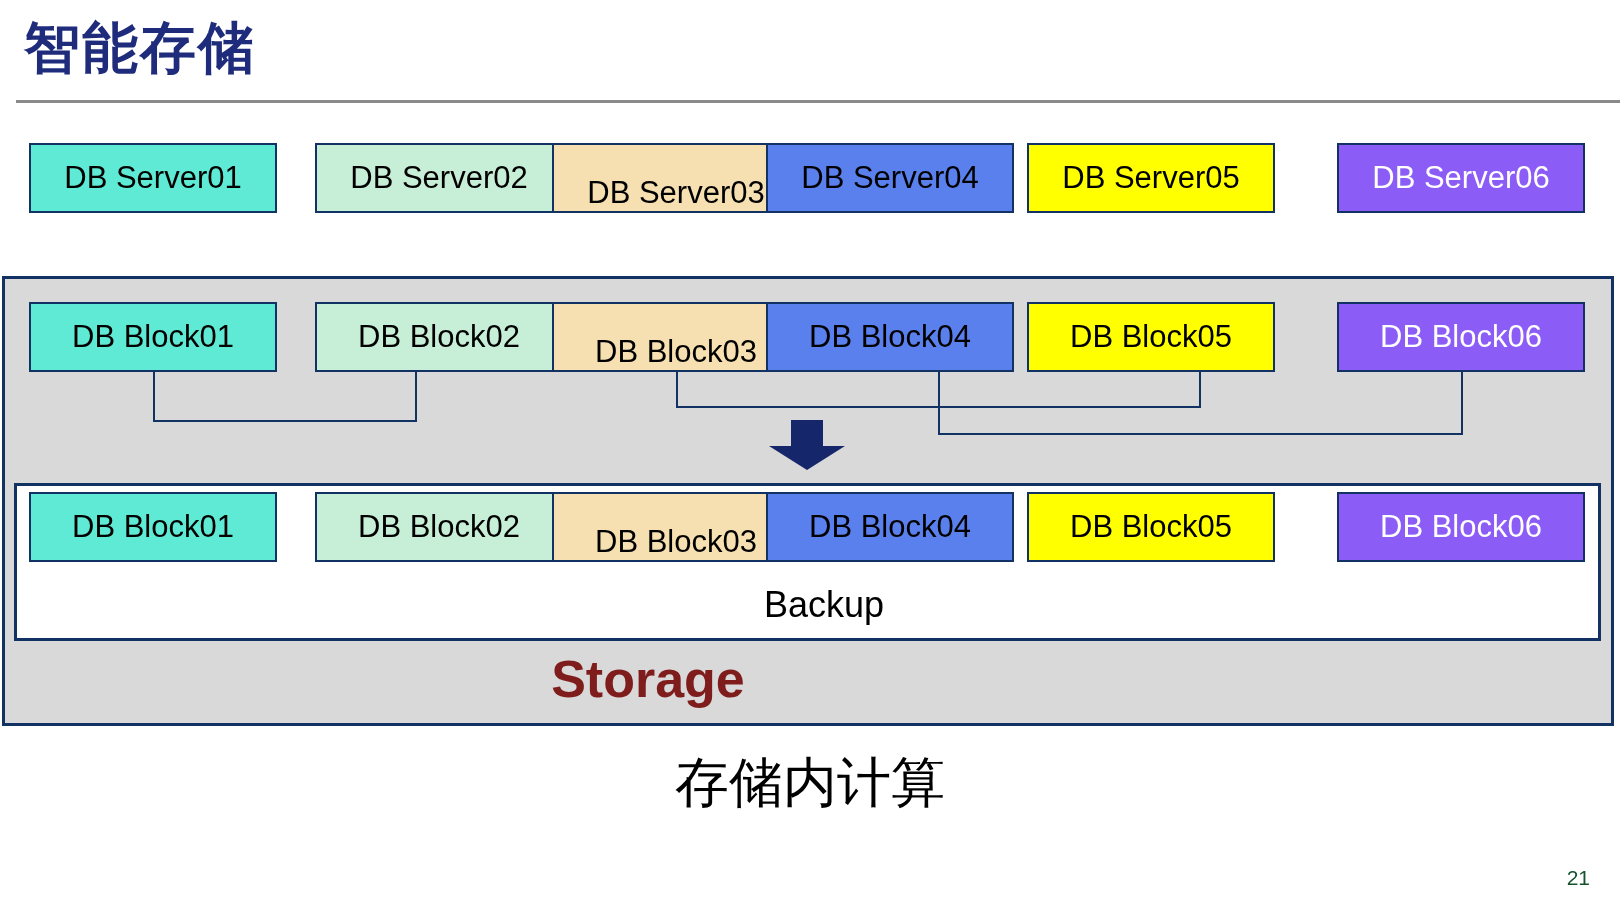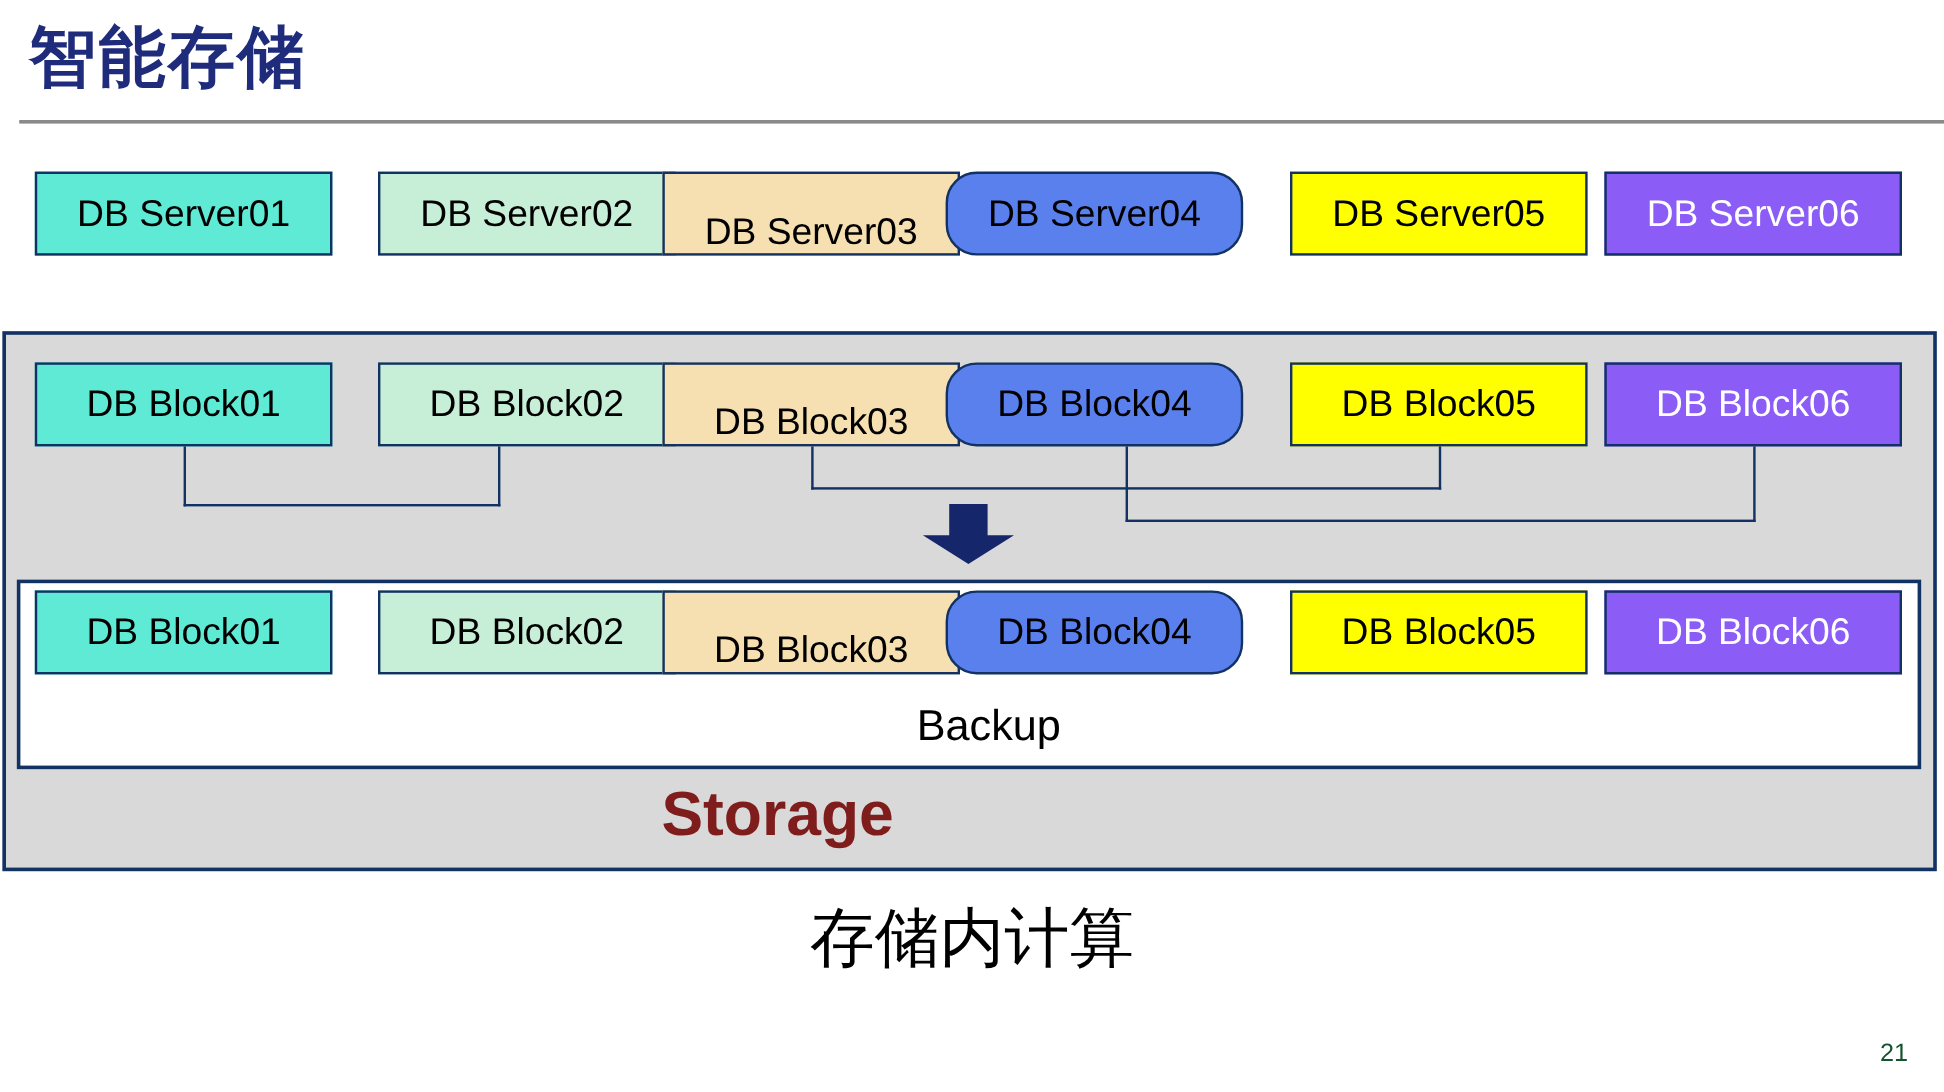--- a/index.html
+++ b/index.html
@@ -38,21 +38,21 @@
   }
   .c1{background:#5eead4;}
   .c2{background:#C7EED6;}
   .c3{background:#F6DFB0;align-items:flex-end;}
   .c4{background:#5A80EE;}
   .c5{background:#FFFF00;}
   .c6{background:#8b5cf6;color:#ffffff;}
 
   
   .x1{left:29px;}  .x2{left:291px;margin-left:24px;} .x3{left:552px;}
-  .x4{left:788px;border-radius:26px;} .x5{left:1075px;}.x6{left:1337px;}
+  .x4{left:766px;} .x5{left:1027px;}.x6{left:1337px;}
 
   .server-row .box{top:143px;}
   .blocks-top .box{top:302px;}
   .blocks-bottom .box{top:492px;}
 
   
   .storage-box{
     left:2px;top:276px;width:1612px;height:450px;
     background:#D9D9D9;
     border:3px solid #123263;

